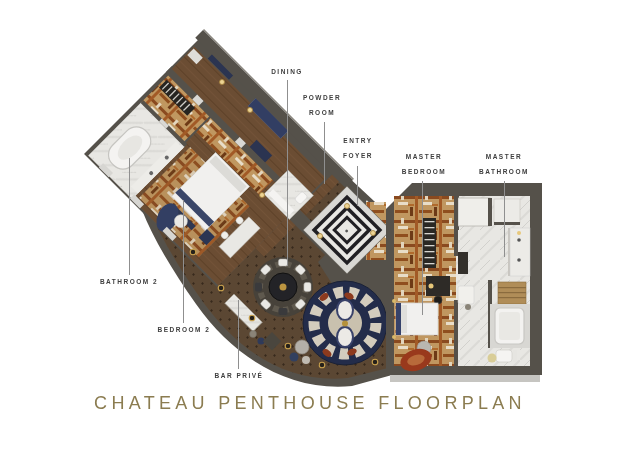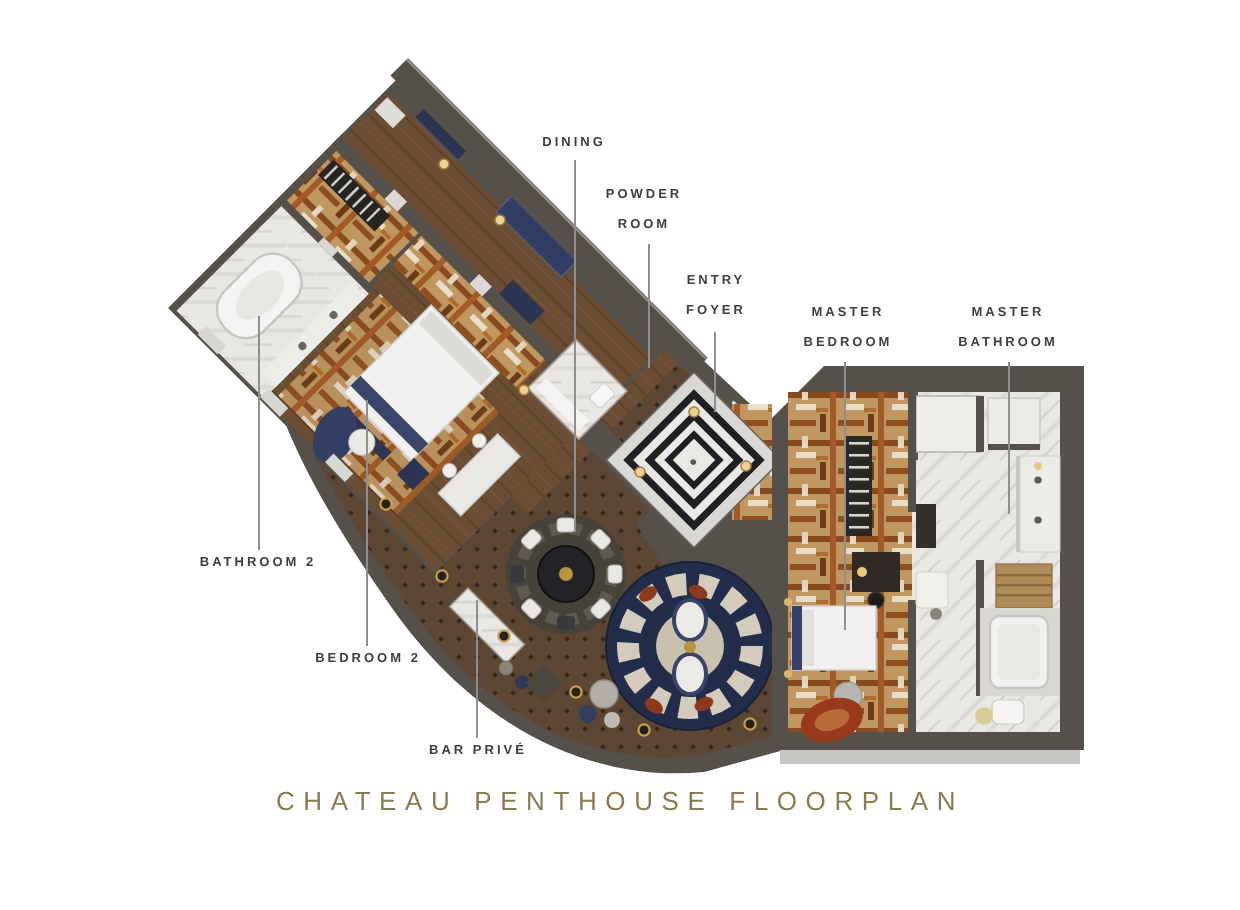--- a/index.html
+++ b/index.html
@@ -4,21 +4,21 @@
 <style>
   html,body{margin:0;padding:0;background:#fff;}
   #stage{position:relative;width:620px;height:455px;background:#ffffff;overflow:hidden;
          font-family:"Liberation Sans",sans-serif;}
   #plan-svg{position:absolute;left:0;top:0;}
   .lbl{position:absolute;width:120px;text-align:center;color:#3e3e3e;
        font-size:6.5px;font-weight:600;letter-spacing:1.5px;line-height:12px;white-space:nowrap;}
   .lbl .ln{display:block;line-height:15px;}
   .leader{position:absolute;width:1px;background:#8f8f8f;}
   #title{position:absolute;left:0;top:393px;width:620px;text-align:center;
-         color:#8b7c50;font-size:13px;font-weight:500;letter-spacing:4.3px;}
+         color:#8b7c50;font-size:18px;font-weight:500;letter-spacing:4.3px;}
 </style>
 </head>
 <body>
 
 <div id="stage">
 
 <svg id="plan-svg" width="620" height="455" viewBox="0 0 620 455">
   <defs>
     <pattern id="pWood" width="12" height="12" patternUnits="userSpaceOnUse">
       <rect width="12" height="12" fill="#6b4d33"></rect>

